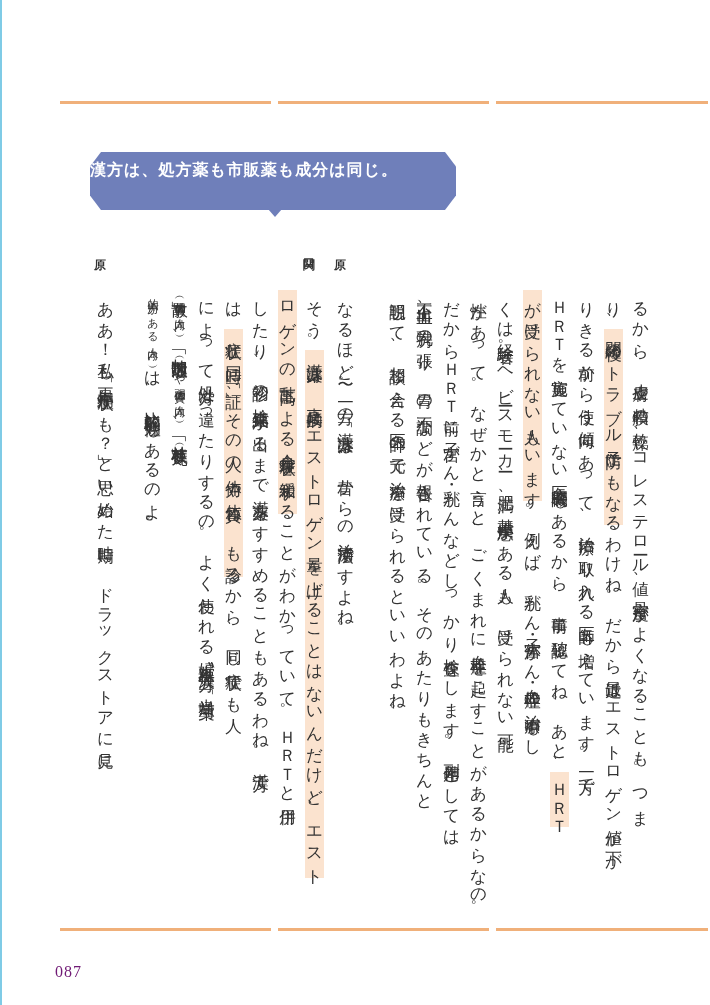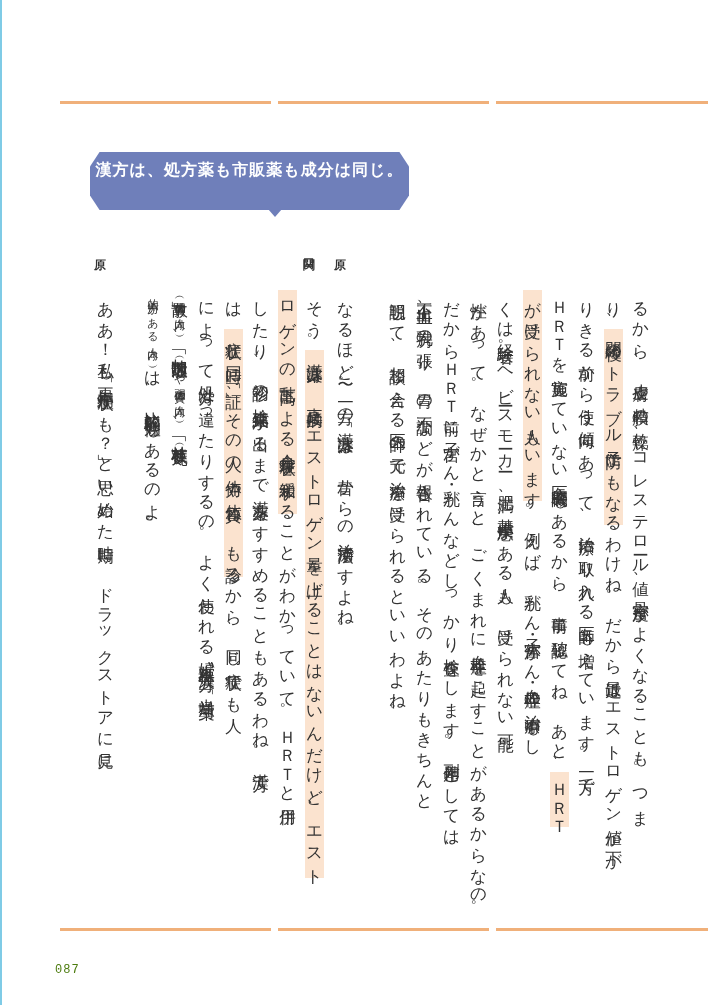--- a/index.html
+++ b/index.html
@@ -10,42 +10,42 @@
       color: #333333;
     }
     .left-edge {
       position: absolute; left: 0; top: 0; width: 2px; height: 1005px;
       background: #7fcbe6;
     }
     .rule {
       position: absolute; height: 3px; background: #f0b07a;
     }
     .headline {
-      position: absolute; left: 90px; top: 152px; width: 319px; height: 58px;
+      position: absolute; left: 90px; top: 152px; width: 366px; height: 58px;
       background: #6f7fba;
       clip-path: polygon(3% 0, 97% 0, 100% 25%, 100% 75%, 97% 100%, 3% 100%, 0 75%, 0 25%);
-      color: #ffffff; text-align: center; font-weight: bold;
+      color: #ffffff; font-weight: bold;
       font-size: 16px; line-height: 22px; padding-top: 7px; box-sizing: border-box;
       letter-spacing: 1px;
     }
     .headline-tail {
       position: absolute; left: 268px; top: 209px; width: 0; height: 0;
       border-left: 7px solid transparent; border-right: 7px solid transparent;
       border-top: 8px solid #6f7fba;
     }
     .speaker-block {
       position: absolute; writing-mode: vertical-rl;
       font-weight: bold; font-size: 12px; line-height: 13px; color: #333;
     }
     .hl { background: #fbe3cf; }
     .small { font-size: 11px; }
     .page-number {
       position: absolute; left: 55px; top: 963px;
-      font-size: 12px; color: #4d7c0f; letter-spacing: 1px;
-      font-family: Liberation Mono, monospace;
+      font-size: 16px; color: #701a75; letter-spacing: 1px;
+      font-family: Liberation Serif, serif;
     }
   </style>
 </head>
 <body>
 
 <div class="left-edge"></div>
 
 <div class="rule" style="left:60px; top:101px; width:211px;"></div>
 <div class="rule" style="left:278px; top:101px; width:211px;"></div>
 <div class="rule" style="left:496px; top:101px; width:212px;"></div>

